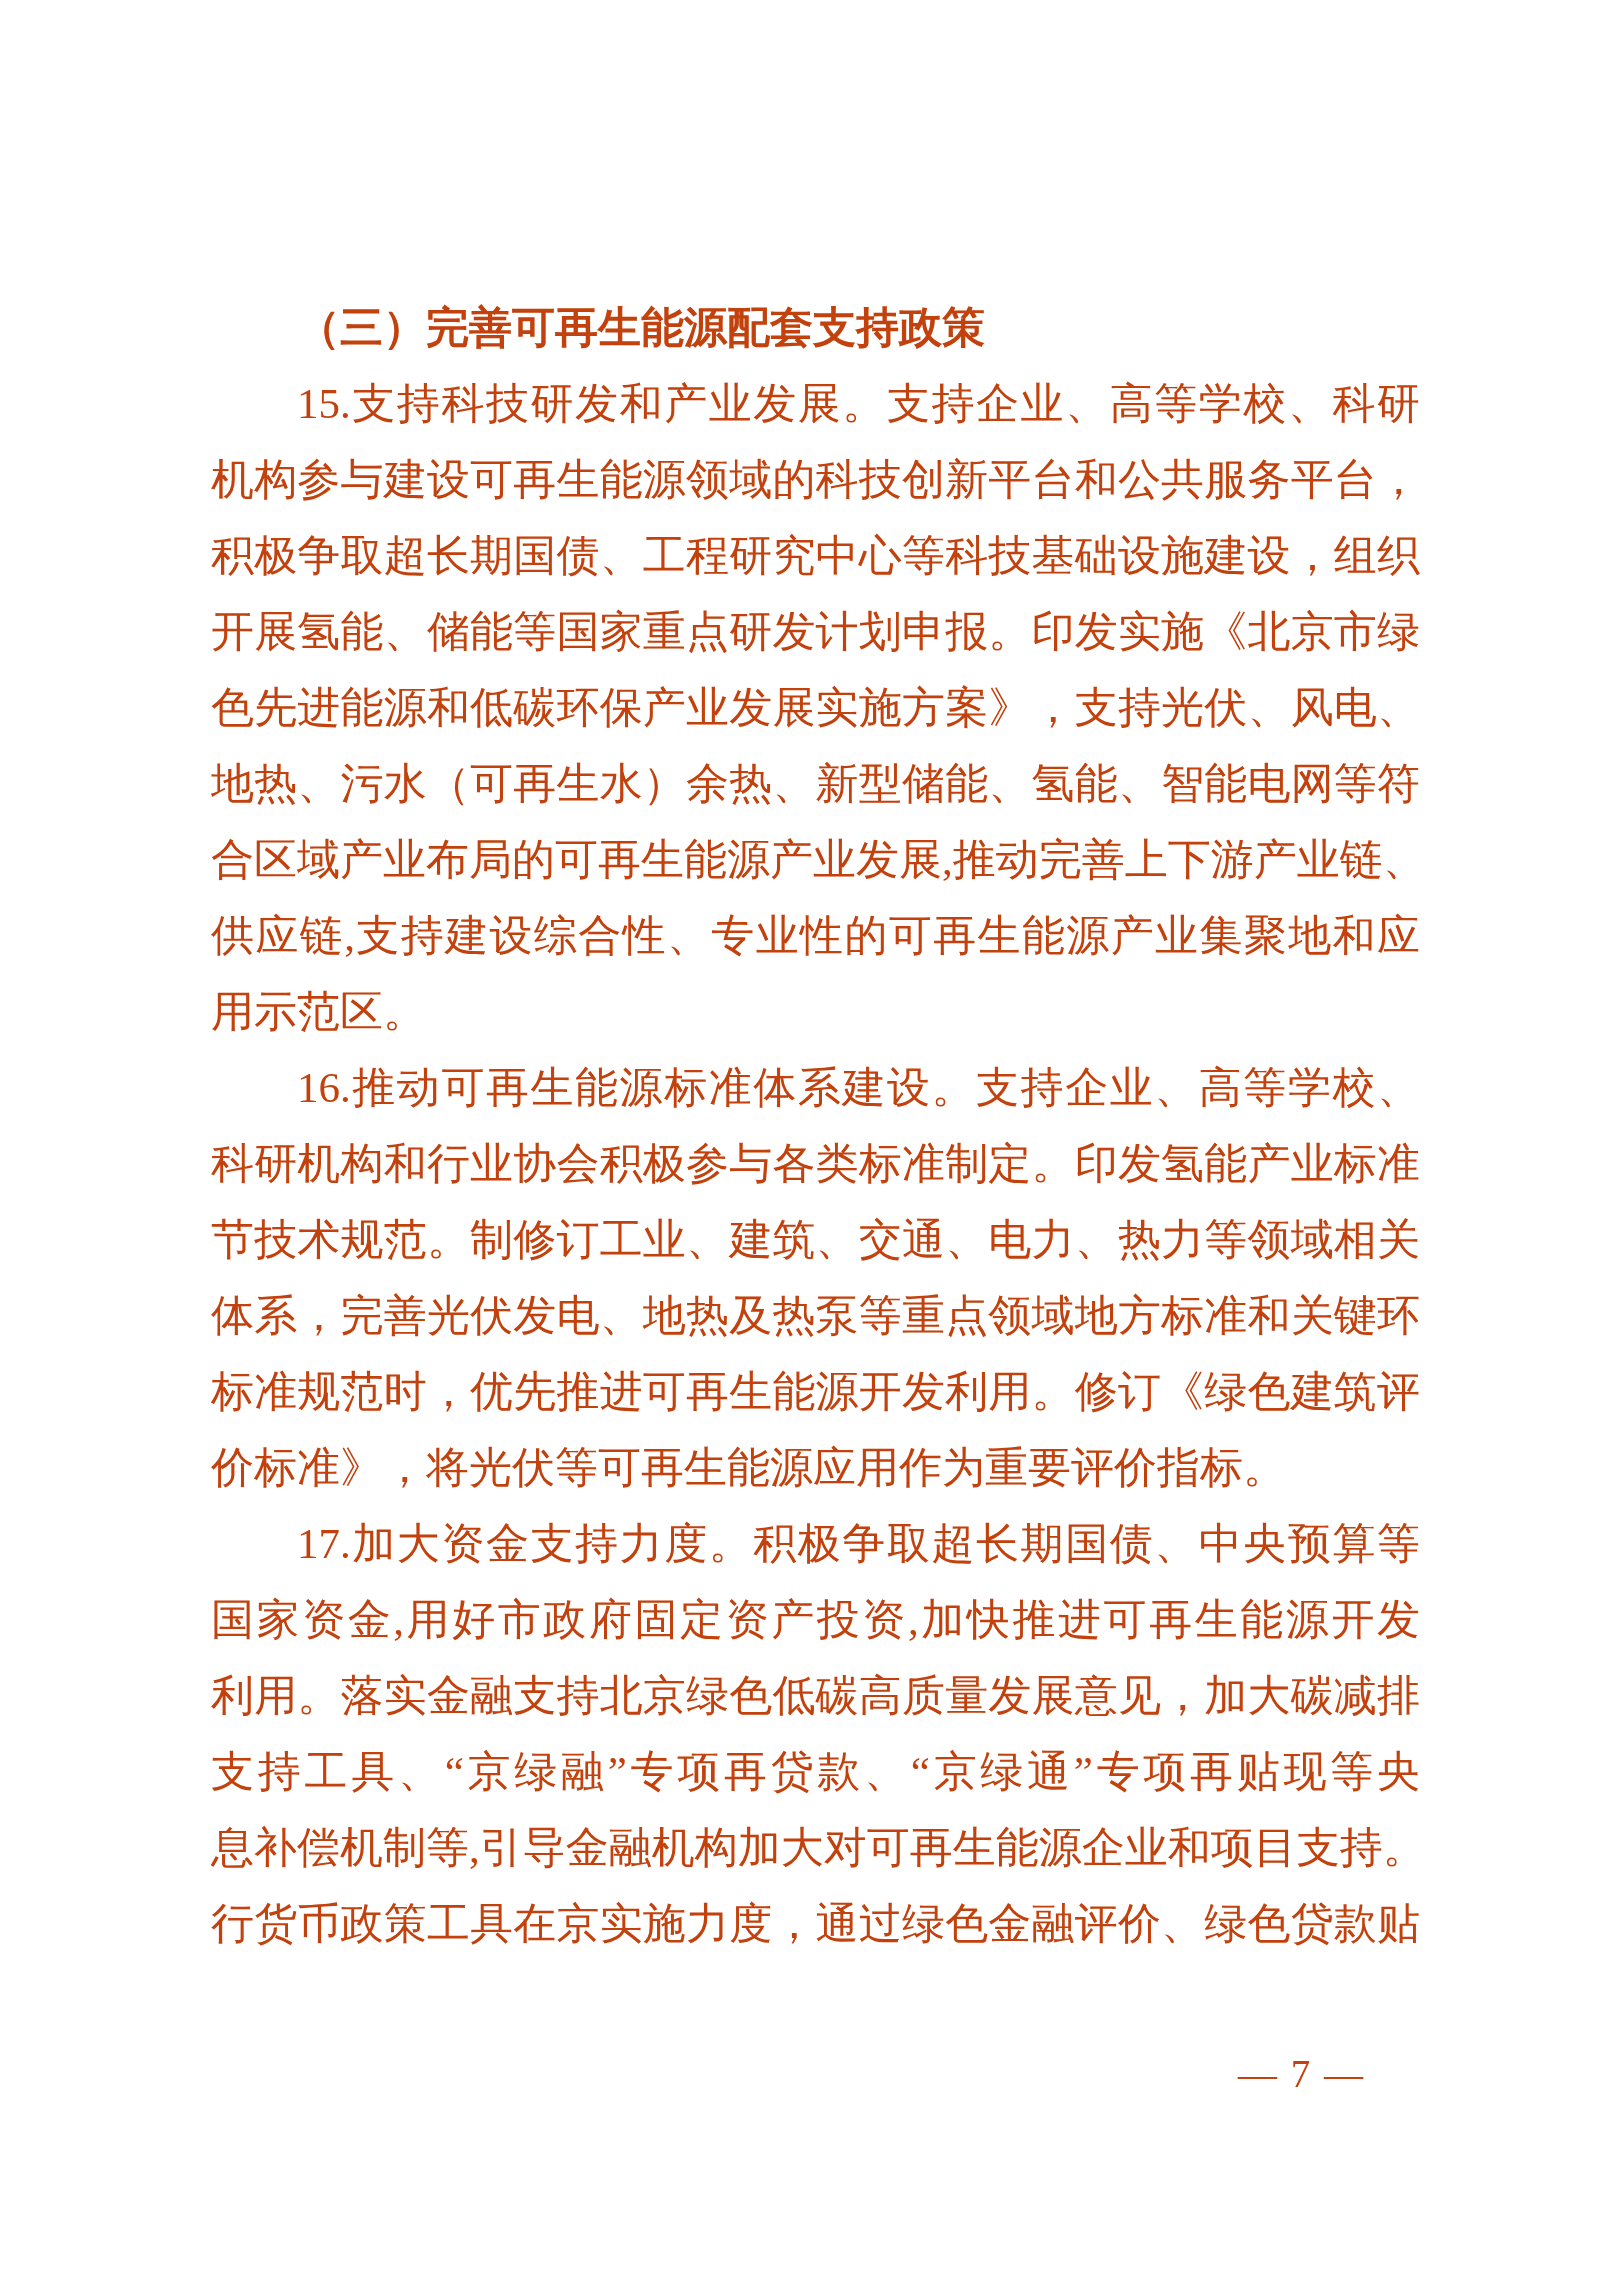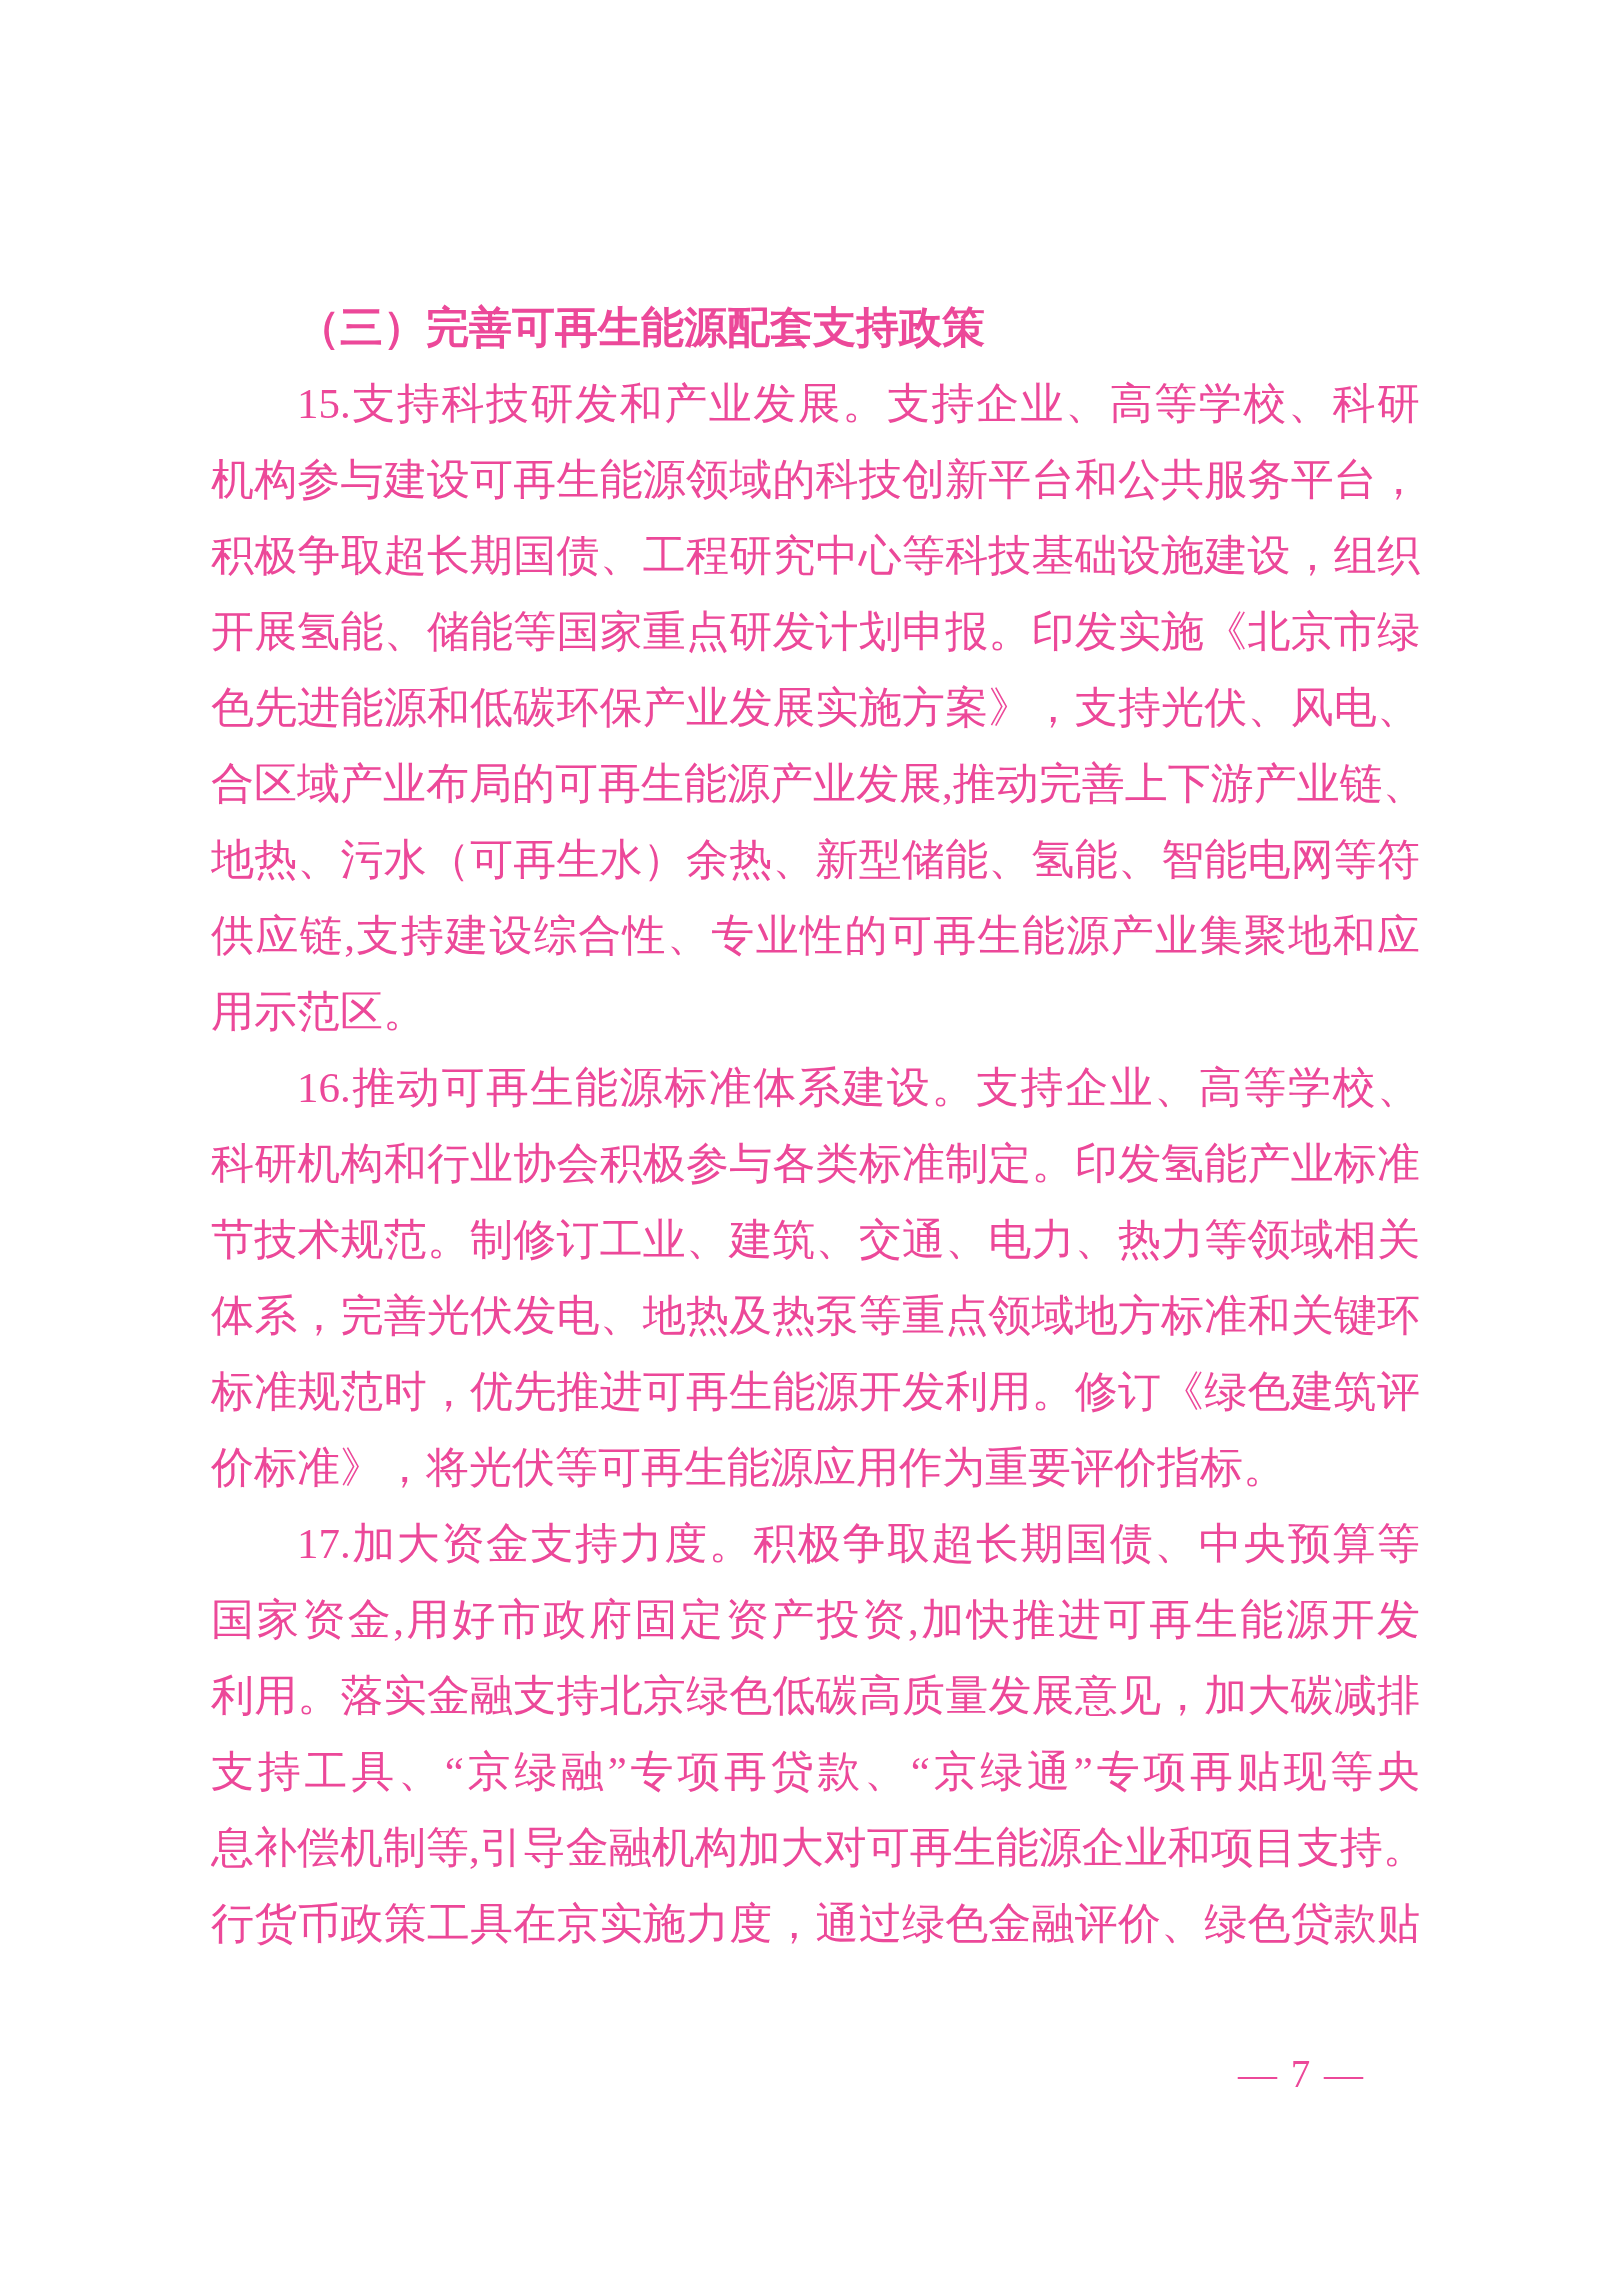--- a/index.html
+++ b/index.html
@@ -5,21 +5,21 @@
   html, body {
     margin: 0;
     padding: 0;
     background: #ffffff;
   }
   .page {
     position: relative;
     width: 1621px;
     height: 2293px;
     background: #ffffff;
-    color: #ec4899;
+    color: #c2410c;
     font-family: "Liberation Serif", "DejaVu Serif", serif;
     overflow: hidden;
   }
   .text-block {
     position: absolute;
     left: 211px;
     top: 290px;
     width: 1209px;
   }
   .line {
@@ -65,22 +65,22 @@
   <div class="text-block">
 
     <div class="line heading">（三）完善可再生能源配套支持政策</div>
 
     <div>
       <div class="line first just">15.支持科技研发和产业发展。支持企业、高等学校、科研</div>
       <div class="line just">机构参与建设可再生能源领域的科技创新平台和公共服务平台，</div>
       <div class="line just">积极争取超长期国债、工程研究中心等科技基础设施建设，组织</div>
       <div class="line just">开展氢能、储能等国家重点研发计划申报。印发实施《北京市绿</div>
       <div class="line just">色先进能源和低碳环保产业发展实施方案》，支持光伏、风电、</div>
+      <div class="line just">地热、污水（可再生水）余热、新型储能、氢能、智能电网等符</div>
       <div class="line just">合区域产业布局的可再生能源产业发展,推动完善上下游产业链、</div>
-      <div class="line just">地热、污水（可再生水）余热、新型储能、氢能、智能电网等符</div>
       <div class="line just">供应链,支持建设综合性、专业性的可再生能源产业集聚地和应</div>
       <div class="line parlast">用示范区。</div>
     </div>
 
     <div>
       <div class="line first just">16.推动可再生能源标准体系建设。支持企业、高等学校、</div>
       <div class="line just">科研机构和行业协会积极参与各类标准制定。印发氢能产业标准</div>
       <div class="line just">节技术规范。制修订工业、建筑、交通、电力、热力等领域相关</div>
       <div class="line just">体系，完善光伏发电、地热及热泵等重点领域地方标准和关键环</div>
       <div class="line just">标准规范时，优先推进可再生能源开发利用。修订《绿色建筑评</div>

